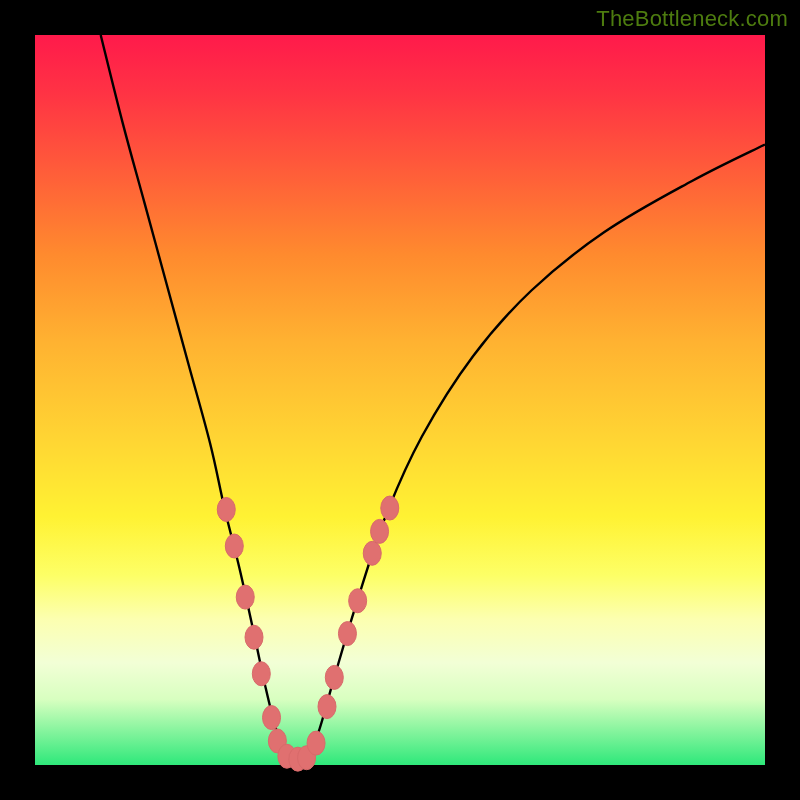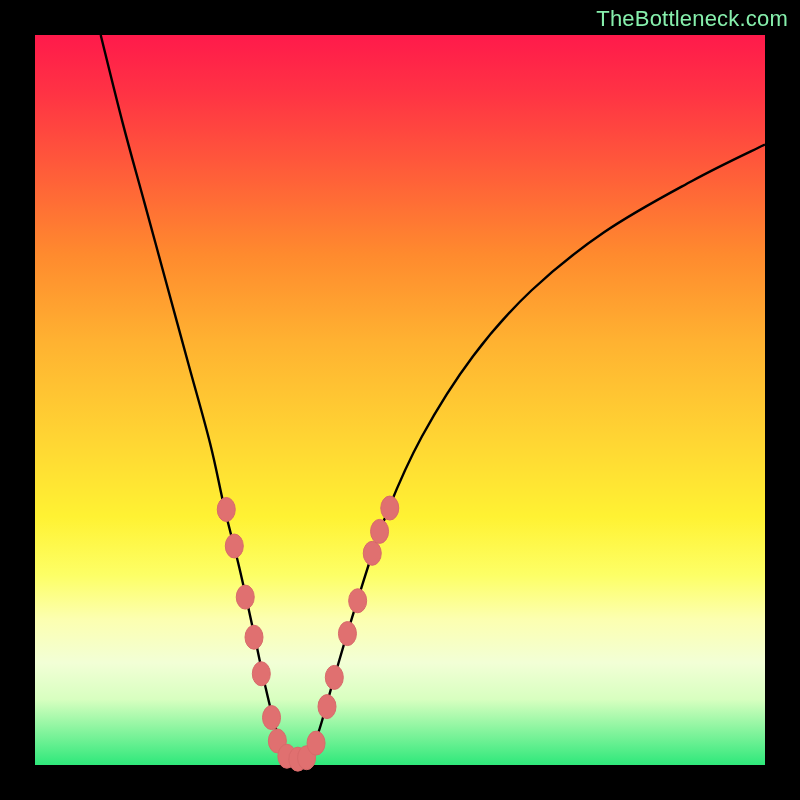--- a/index.html
+++ b/index.html
@@ -37,21 +37,21 @@
       #fcffb0 80%,
       #f2ffd6 86%,
       #d8ffc0 91%,
       #8cf5a0 95%,
       #2ee87a 100%);
   }
   .watermark {
     position: absolute;
     top: 6px;
     right: 12px;
-    color: #86efac;
+    color: #4d7c0f;
     font-size: 22px;
     font-weight: 500;
     letter-spacing: 0.2px;
   }
   svg.curve {
     position: absolute;
     left: 0;
     top: 0;
     width: 730px;
     height: 730px;

